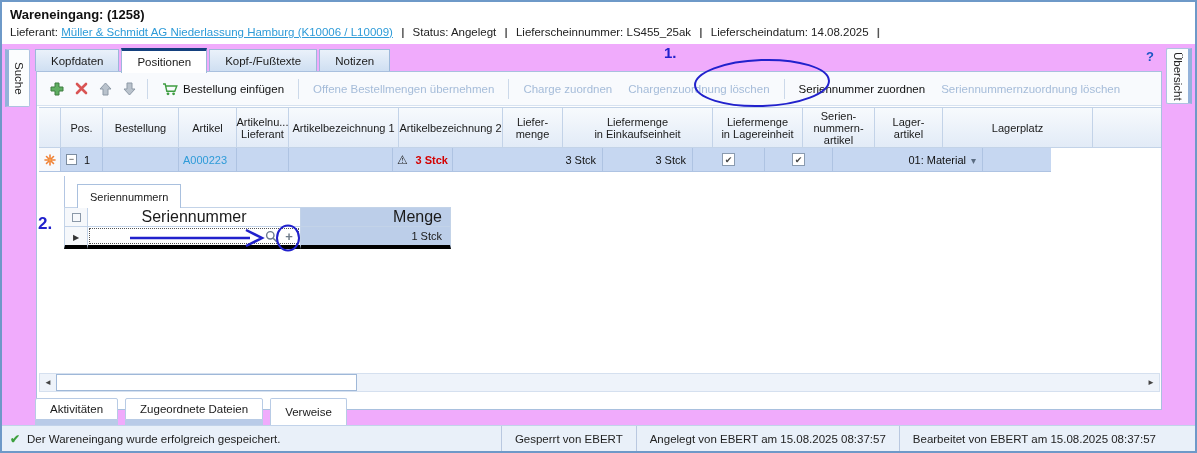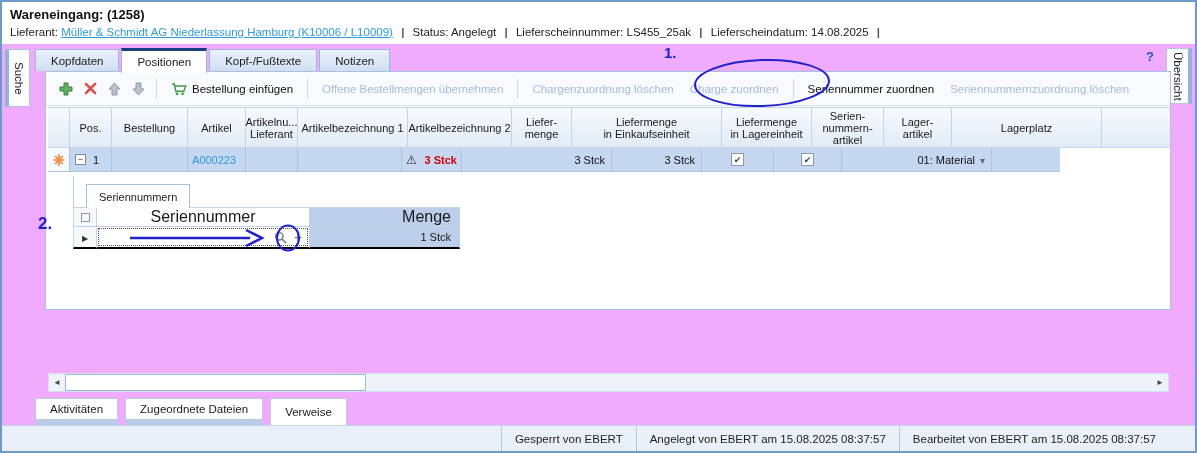--- a/index.html
+++ b/index.html
@@ -21,21 +21,21 @@
   .vtab-right{ right:5px; top:48px; width:26px; height:56px; border-right:4px solid #92b2da; border-radius:2px 0 0 2px; }
 
   
   .tabbar{ position:absolute; left:35px; top:48px; height:24px; display:flex; align-items:center; }
   .tab{ height:22px; padding:0 15px; display:flex; align-items:center; font-size:11.5px;
         background:linear-gradient(#eaf1fa,#cfdff2); border:1px solid #9db8da; border-bottom:none; margin-right:2px; cursor:pointer; }
   .tab.active{ height:25px; background:#fff; border-top:3px solid #14407e; position:relative; z-index:5; }
   .help{ position:absolute; left:1146px; top:49px; color:#1a56c4; font-weight:bold; font-size:13px; cursor:pointer; }
 
   
-  .panel{ position:absolute; left:45px; top:71px; width:1126px; height:239px; background:#fff; border:1px solid #a9c0de; }
+  .panel{ position:absolute; left:36px; top:71px; width:1126px; height:339px; background:#fff; border:1px solid #a9c0de; }
 
   
   .toolbar{ position:absolute; left:0; top:0; right:0; height:34px; background:#f8fafd; border-bottom:1px solid #d7e2f0;
             display:flex; align-items:center; padding-left:8px; white-space:nowrap; }
   .tbico{ width:24px; height:24px; display:flex; align-items:center; justify-content:center; cursor:pointer; }
   .tbsep{ width:1px; height:20px; background:#ccd9ea; margin:0 6px; }
   .tbtn{ display:flex; align-items:center; gap:5px; padding:0 8px; height:24px; cursor:pointer; font-size:11.5px; color:#111; }
   .tbtn.disabled{ color:#a5bcd9; cursor:default; }
 
   
@@ -70,21 +70,21 @@
 
   
   .sub-vline{ position:absolute; left:27px; top:104px; height:73px; width:0; border-left:1px solid #b3c6e3; }
   .subtab{ position:absolute; left:40px; top:112px; height:24px; padding:0 12px; background:#fff;
            border:1px solid #a9c0de; border-bottom:none; display:flex; align-items:center; font-size:11px; cursor:pointer; z-index:2; }
   .sub-header{ position:absolute; left:27px; top:135px; display:flex; height:20px; }
   .shc{ background:linear-gradient(#f7fafd,#e2ebf7); border:1px solid #c3d3e8; border-left:none;
         display:flex; align-items:center; justify-content:center; font-size:16px; }
   .shc:first-child{ border-left:1px solid #c3d3e8; }
   .sub-row{ position:absolute; left:27px; top:155px; display:flex; height:22px; }
-  .src{ border-right:1px solid #c3d3e8; border-bottom:2px solid #000000; display:flex; align-items:center; font-size:11px; }
+  .src{ border-right:1px solid #c3d3e8; border-bottom:4px solid #000000; display:flex; align-items:center; font-size:11px; }
   .sc0{width:24px; justify-content:center; background:#f6f8fb; border-left:1px solid #c3d3e8;}
   .sc1{width:213px; position:relative; background:#fff;}
   .sc2{width:150px; background:#bccee9; justify-content:flex-end; padding-right:8px;}
   .selall-ico{ width:9px; height:9px; border:1px solid #8b98a8; }
   .row-ptr::before{ content:"▶"; font-size:8px; color:#333; }
   .sn-edit{ position:absolute; inset:1px; border:1px dotted #555; background:#fff; cursor:text; }
   .sn-icons{ position:absolute; right:4px; top:0; bottom:0; display:flex; align-items:center; gap:4px; }
   .plus-btn{ width:14px; height:14px; display:flex; align-items:center; justify-content:center;
              color:#6e7b8a; font-size:13px; font-weight:bold; cursor:pointer; }
   .plus-btn::before{ content:"+"; }
@@ -181,22 +181,22 @@
         <svg width="16" height="14" viewBox="0 0 16 14">
             <path d="M1 2 h2.2 l1.6 7.2 h8 l2-5.2 h-10.6" fill="none" stroke="#3f9d42" stroke-width="1.4"></path>
             <circle cx="6" cy="11.8" r="1.4" fill="#3f9d42"></circle>
             <circle cx="11.6" cy="11.8" r="1.4" fill="#3f9d42"></circle>
           </svg>
         <span>Bestellung einfügen</span>
       </span>
       <span class="tbsep"></span>
       <span class="tbtn disabled">Offene Bestellmengen übernehmen</span>
       <span class="tbsep"></span>
+      <span class="tbtn disabled">Charge zuordnen</span>
       <span class="tbtn disabled">Chargenzuordnung löschen</span>
-      <span class="tbtn disabled">Charge zuordnen</span>
       <span class="tbsep"></span>
       <span class="tbtn">Seriennummer zuordnen</span>
       <span class="tbtn disabled">Seriennummernzuordnung löschen</span>
     </div>
 
     <div class="grid-header">
       <div class="ghc gc0"></div>
       <div class="ghc gc1">Pos.</div>
       <div class="ghc gc2">Bestellung</div>
       <div class="ghc gc3">Artikel</div>
@@ -291,20 +291,24 @@
     </div>
   </div>
 
   <div class="btabs">
     <div class="btab inactive">Aktivitäten</div>
     <div class="btab inactive">Zugeordnete Dateien</div>
     <div class="btab active">Verweise</div>
   </div>
 
   <div class="statusbar">
+    <div class="sb-msg">
+      <span class="ok-ico"></span>
+      <span>Der Wareneingang wurde erfolgreich gespeichert.</span>
+    </div>
     <div class="sb-right">
       <span class="sb-sec">Gesperrt von EBERT</span>
       <span class="sb-sec">Angelegt von EBERT am 15.08.2025 08:37:57</span>
       <span class="sb-sec">Bearbeitet von EBERT am 15.08.2025 08:37:57</span>
     </div>
   </div>
 
   <svg class="ann-layer" width="1197" height="453" viewBox="0 0 1197 453">
     <ellipse cx="762" cy="83" rx="67" ry="23" fill="none" stroke="#2121cc" stroke-width="2" transform="rotate(-2 762 83)"></ellipse>
     <path d="M130 238 L250 238" stroke="#2121cc" stroke-width="2.5"></path>

